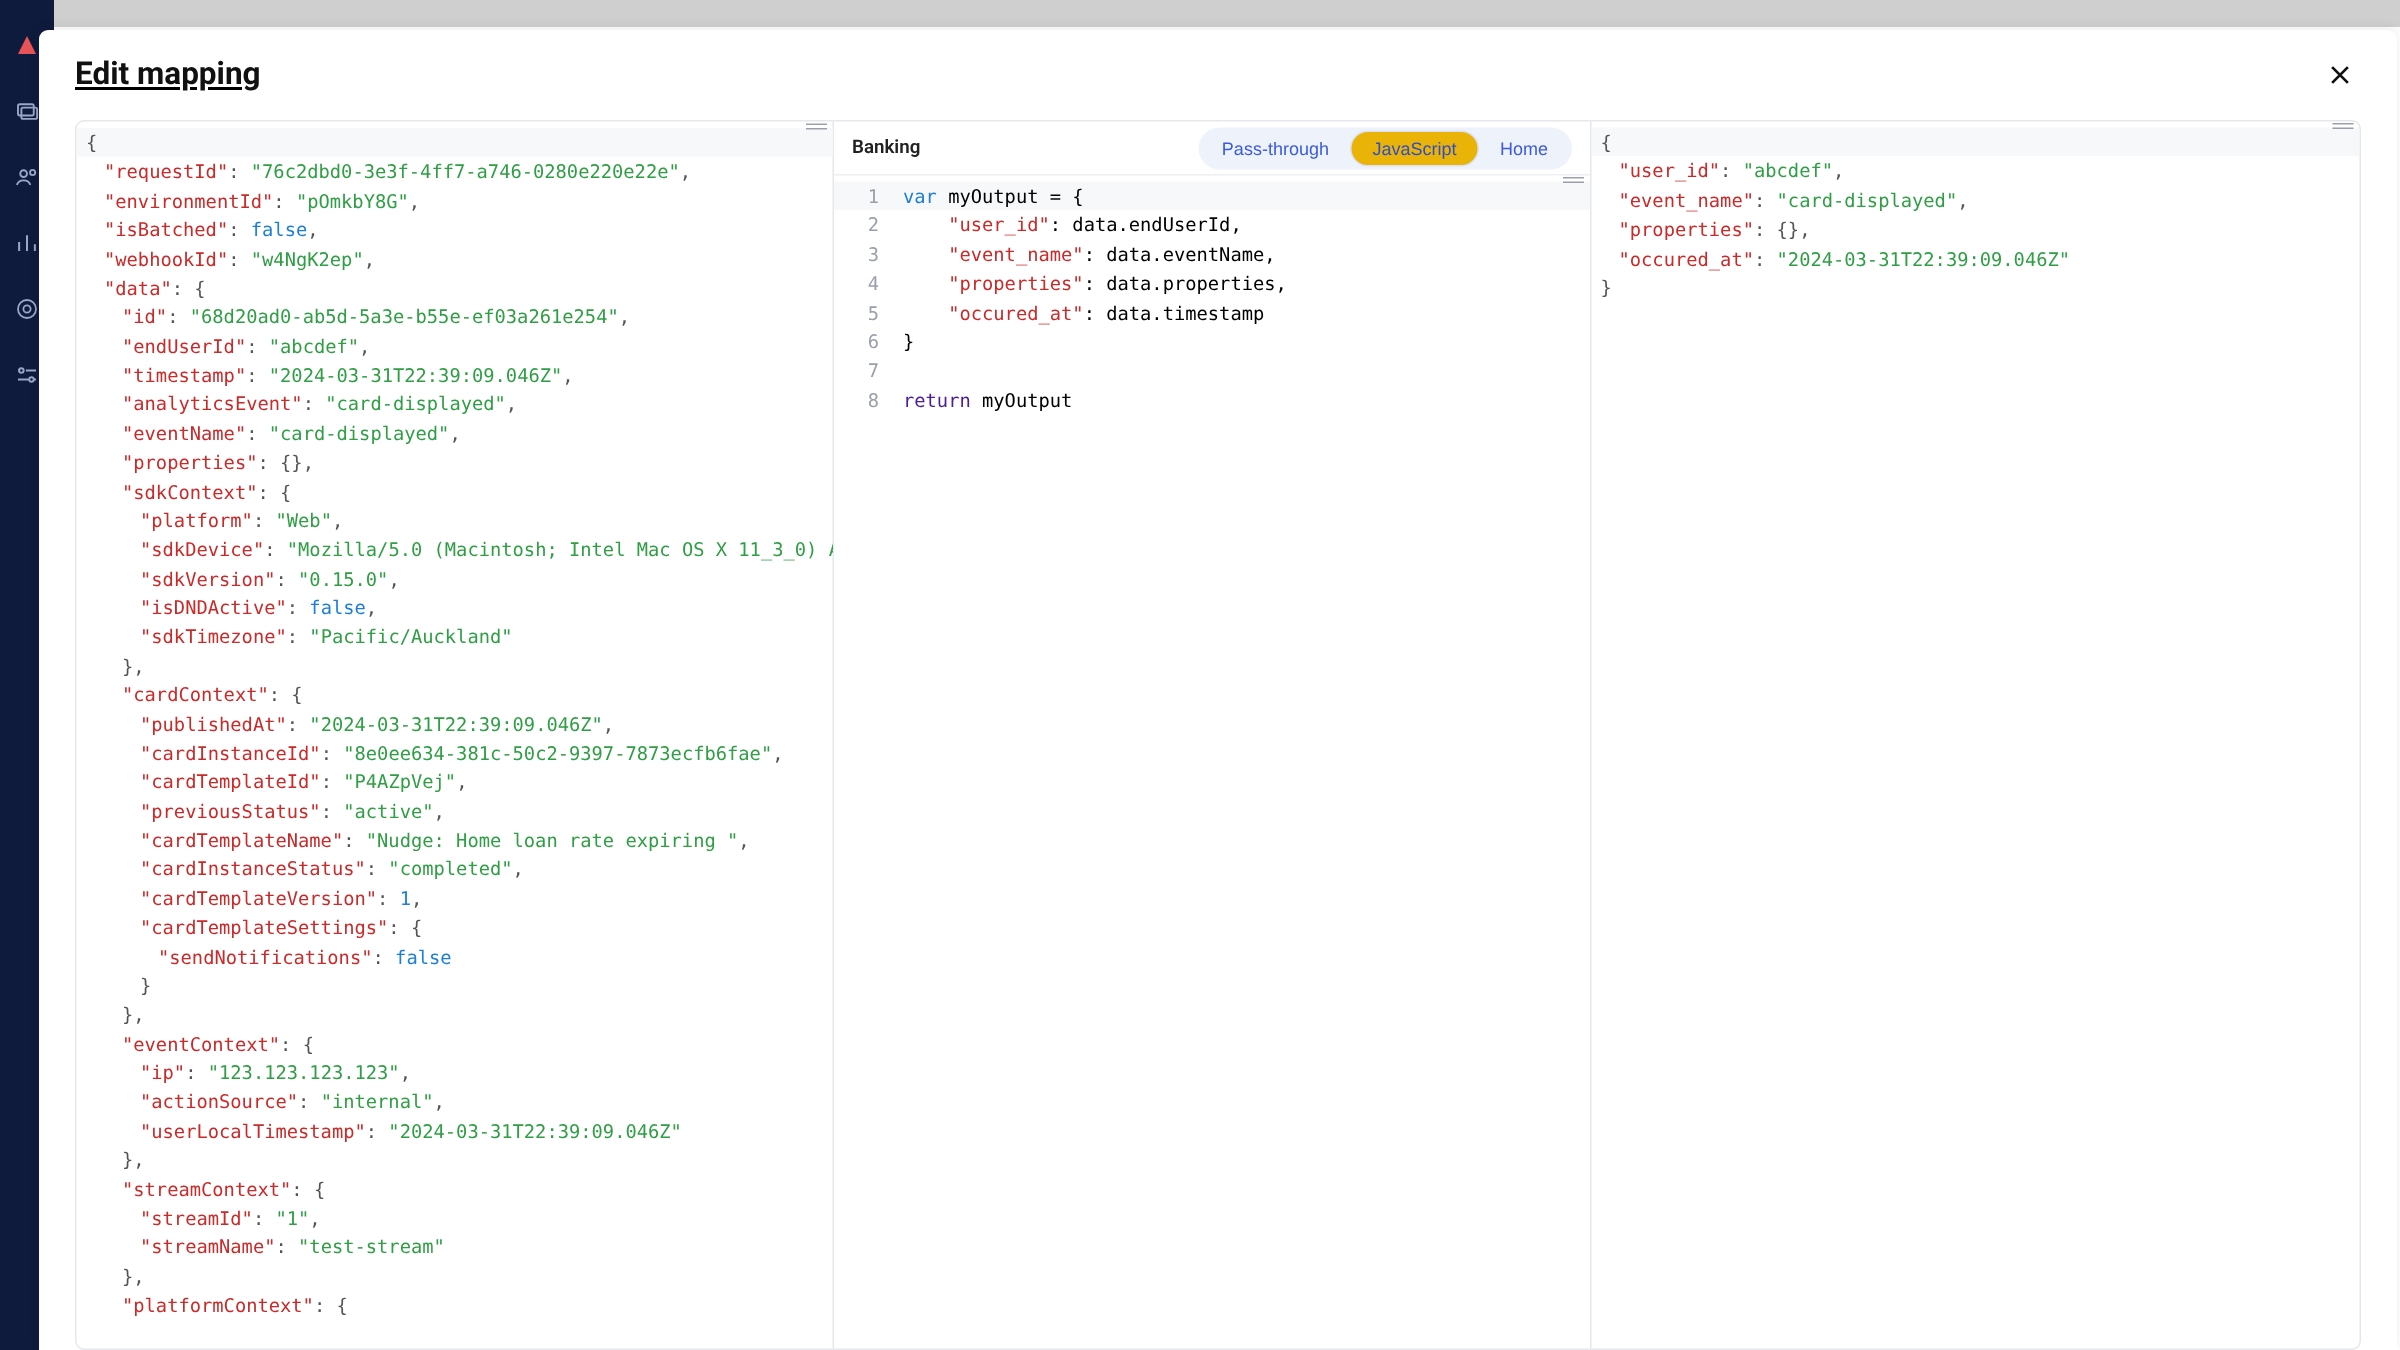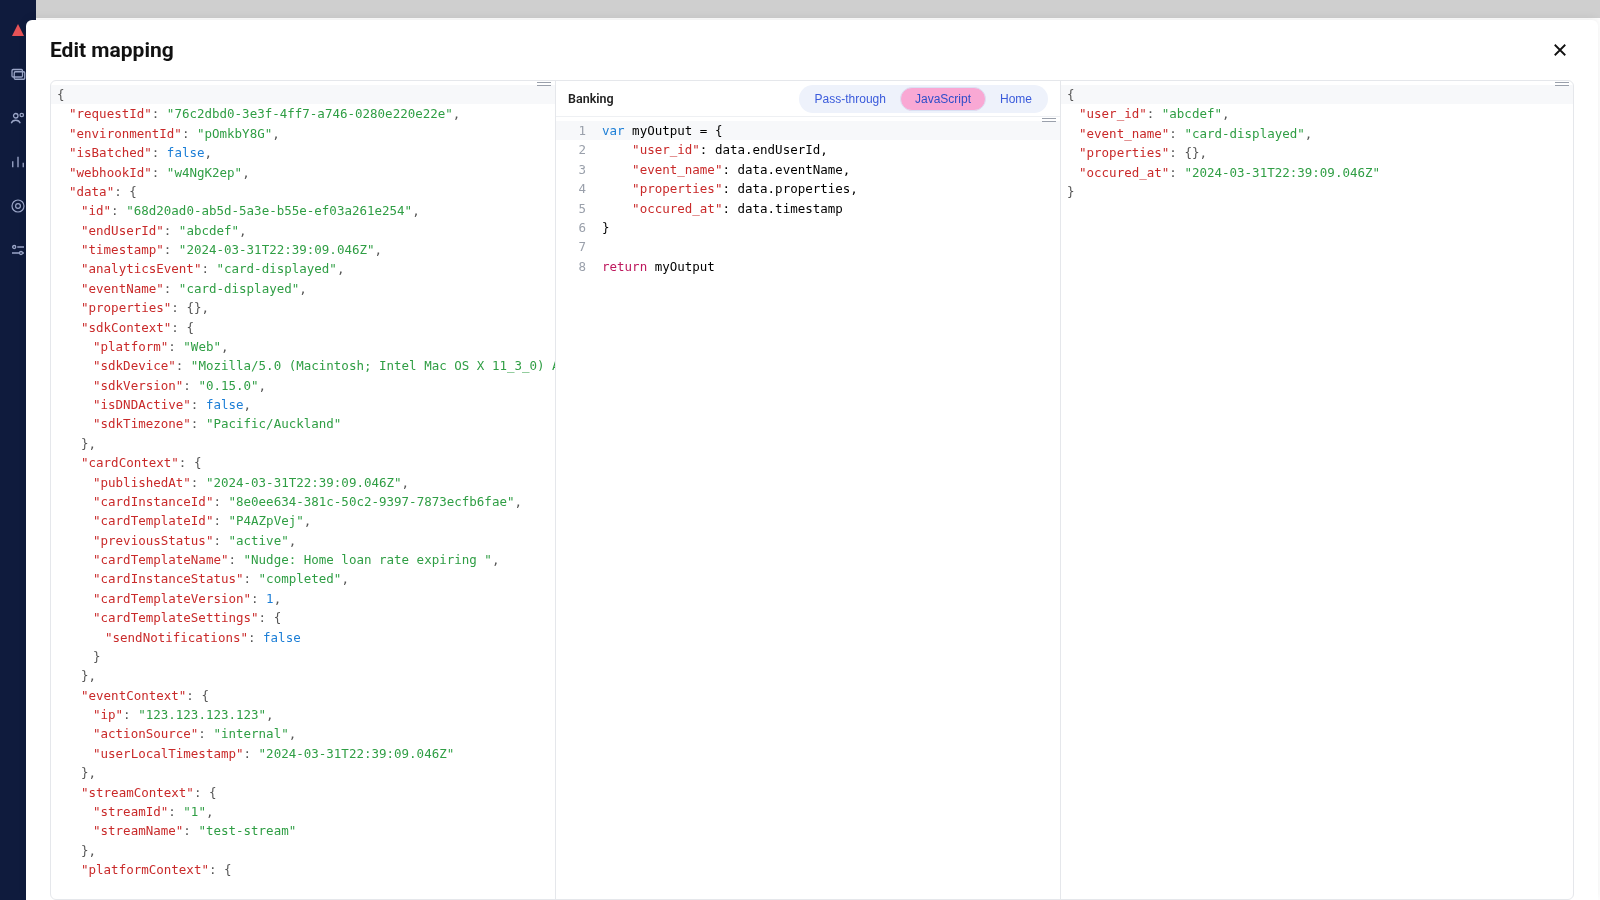--- a/index.html
+++ b/index.html
@@ -5,48 +5,48 @@
   * { margin: 0; padding: 0; box-sizing: border-box; }
   html, body { width: 1600px; height: 900px; font-family: -apple-system, BlinkMacSystemFont, "Segoe UI", Roboto, sans-serif; overflow: hidden; background: #fff; }
   .page { position: relative; width: 1600px; height: 900px; }
   .top-strip { position: absolute; top: 0; left: 0; right: 0; height: 18px; background: #cfcfcf; }
   .left-rail { position: absolute; top: 0; left: 0; bottom: 0; width: 36px; background: #0f1b3d; display: flex; flex-direction: column; align-items: center; padding-top: 20px; gap: 24px; }
   .left-rail .rail-icon { width: 20px; height: 20px; display: flex; align-items: center; justify-content: center; color: #9aa5c7; }
   .breadcrumb-row { position: absolute; top: 18px; left: 36px; right: 0; height: 20px; display: flex; align-items: center; justify-content: space-between; padding: 0 20px; font-size: 11px; }
   .breadcrumb-row .bc-left { color: #3b5bdb; }
   .breadcrumb-row .bc-right { display: flex; align-items: center; gap: 6px; color: #3b5bdb; }
   .modal { position: absolute; top: 20px; left: 26px; right: 2px; bottom: 0; background: #fff; border-radius: 6px 6px 0 0; box-shadow: 0 -2px 8px rgba(0,0,0,.07); display: flex; flex-direction: column; }
-  .modal-header { display: flex; align-items: center; justify-content: space-between; padding: 16px 24px 8px; }
+  .modal-header { display: flex; align-items: center; justify-content: space-between; padding: 16px 24px 8px; text-decoration: underline; }
   .modal-header h1 { font-size: 21px; font-weight: 700; color: #111; }
   .close-btn { width: 28px; height: 28px; display: flex; align-items: center; justify-content: center; cursor: pointer; font-size: 22px; color: #333; background: none; border: none; }
   .panel-wrap { flex: 1; margin: 8px 24px 0; border: 1px solid #e5e7eb; border-radius: 6px; display: flex; overflow: hidden; }
   .panel { display: flex; flex-direction: column; min-width: 0; }
   .panel-input  { flex: 0 0 505px; border-right: 1px solid #e5e7eb; }
   .panel-mapping{ flex: 0 0 505px; border-right: 1px solid #e5e7eb; }
   .panel-output { flex: 1; }
   .panel-head { height: 36px; display: flex; align-items: center; justify-content: space-between; padding: 0 12px; border-bottom: 1px solid #eef0f3; font-size: 12.5px; font-weight: 600; color: #222; }
   .seg { display: flex; gap: 0; background: #eef2fb; border-radius: 999px; padding: 2px; }
   .seg button { border: none; background: transparent; font-size: 12px; padding: 4px 14px; border-radius: 999px; color: #3b5bdb; cursor: pointer; }
-  .seg button.active { background: #f9a8d4; border: 1px solid #dbe1f3; color: #2f4ec9; }
+  .seg button.active { background: #eab308; border: 1px solid #dbe1f3; color: #2f4ec9; }
   .code { flex: 1; overflow: auto; font-family: "Menlo","Consolas",monospace; font-size: 12.5px; line-height: 1.55; padding: 4px 0 20px; position: relative; }
   .code .resize-notch { position: absolute; top: 0; right: 4px; width: 14px; height: 6px; }
   .code .resize-notch::before, .code .resize-notch::after { content: ""; position: absolute; left: 0; right: 0; height: 1px; background: #9aa0ab; }
   .code .resize-notch::before { top: 1px; }
   .code .resize-notch::after  { top: 4px; }
   .line { display: flex; }
   .gutter { width: 40px; text-align: right; padding-right: 10px; color: #9aa0ab; user-select: none; flex: none; }
   .src { white-space: pre; padding-left: 6px; }
   .firstline { background: #f7f8fa; }
   .k-key   { color: #c92a2a; }      
   .k-str   { color: #2f9e44; }      
   .k-pun   { color: #555; }
   .k-bool  { color: #1c7ed6; }
   .k-num   { color: #1c7ed6; }
   .js-kw   { color: #1c7ed6; }
-  .js-ret  { color: #be185d; }
+  .js-ret  { color: #4c1d95; }
 </style>
 </head>
 <body>
 
 <div class="page">
   <div class="top-strip"></div>
 
   <nav class="left-rail">
     <div class="rail-icon" style="color:#ff5a5a;">
       <svg width="18" height="18" viewBox="0 0 24 24" fill="currentColor">

